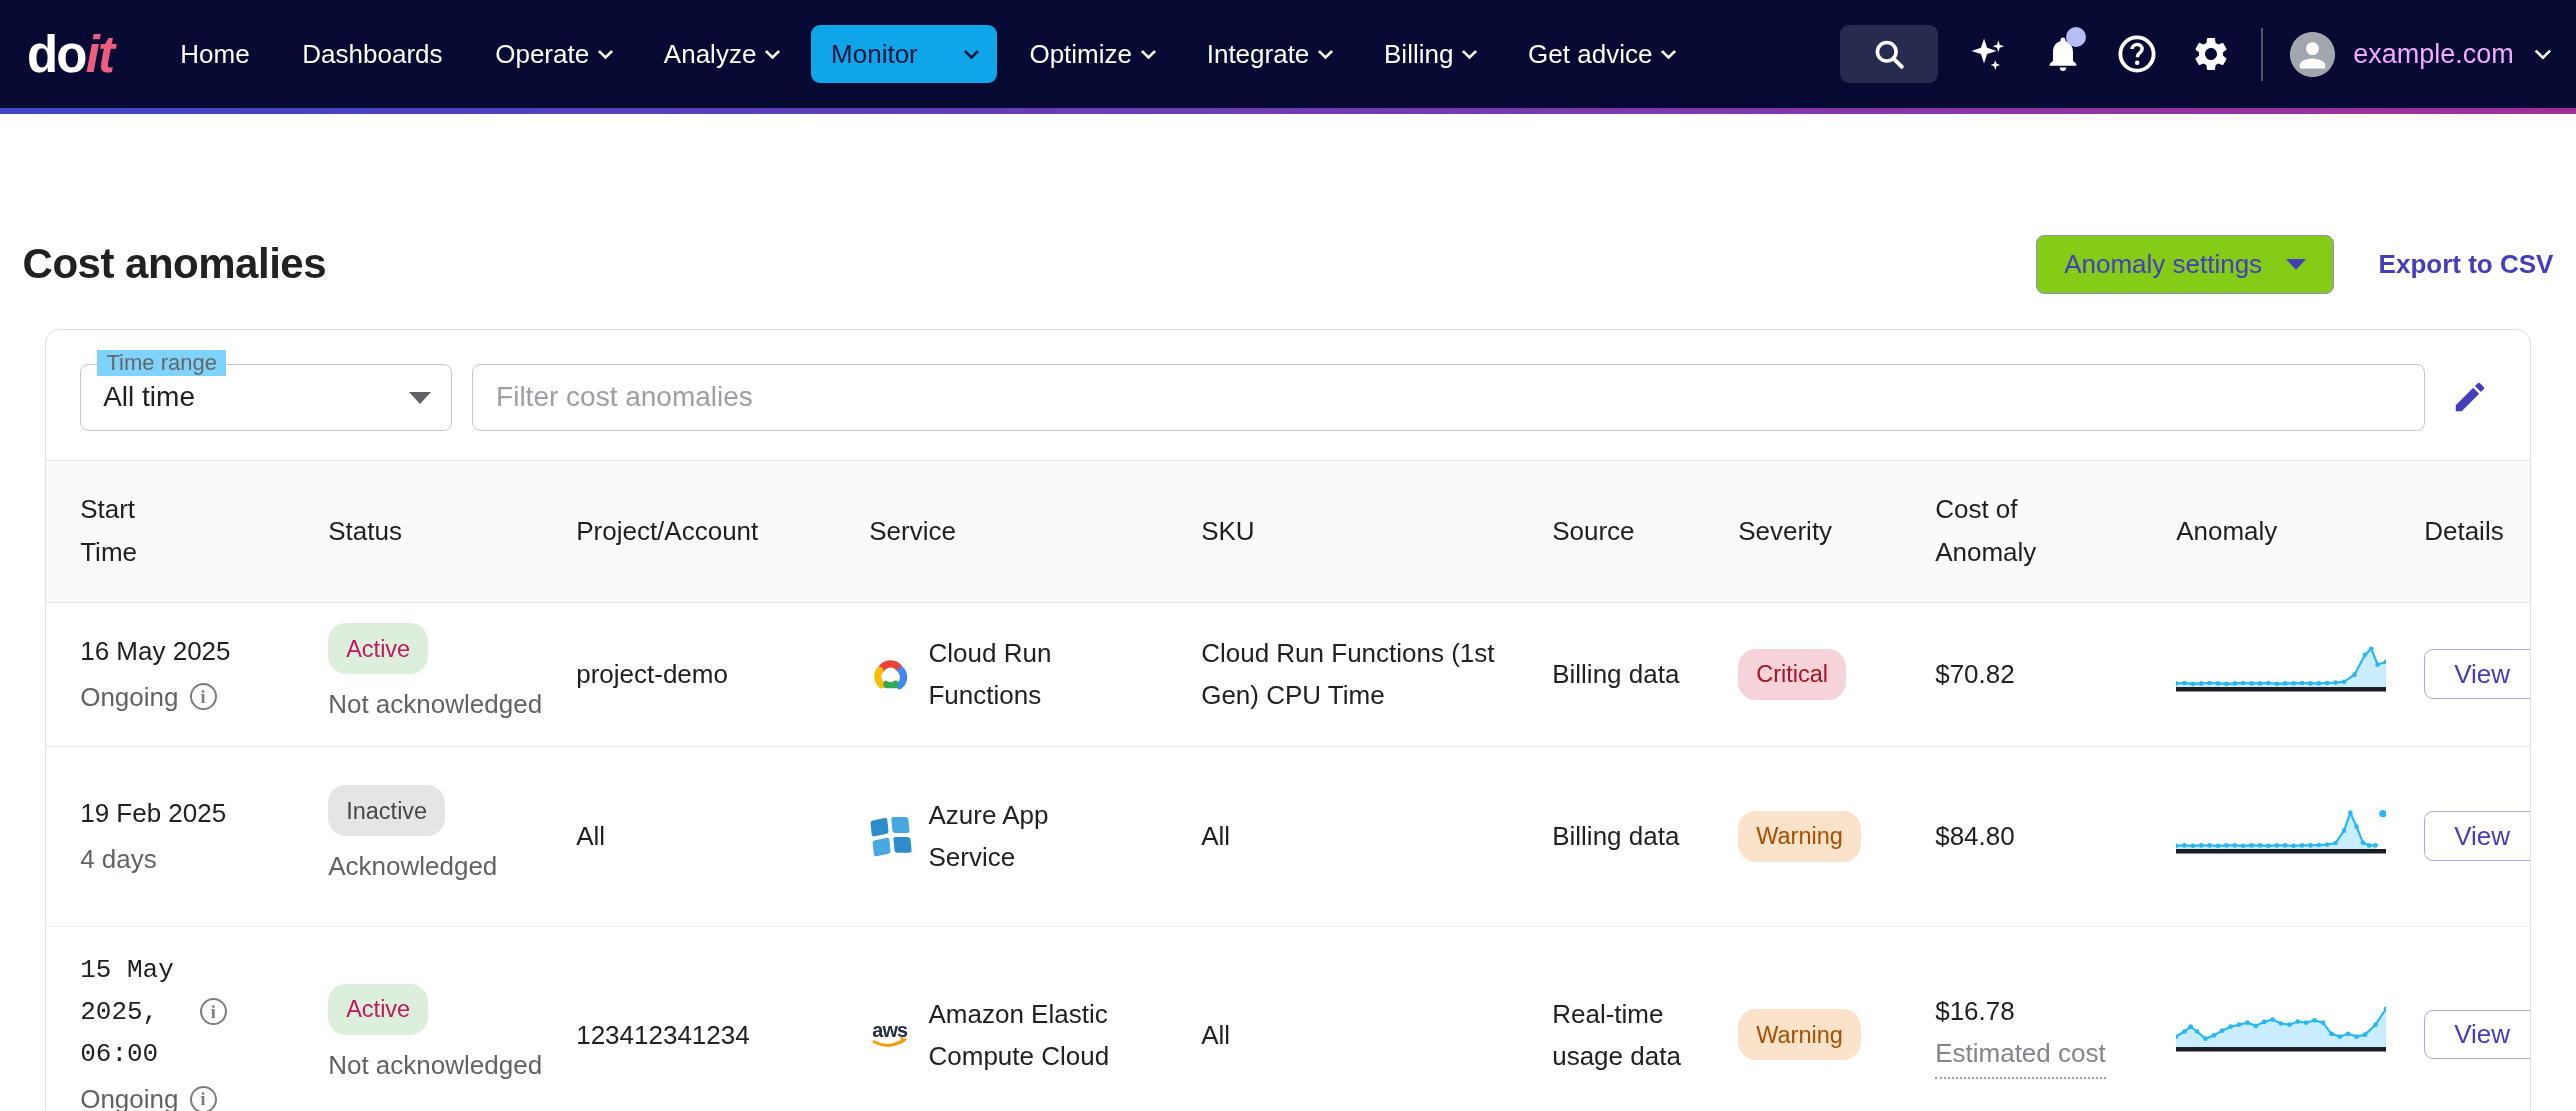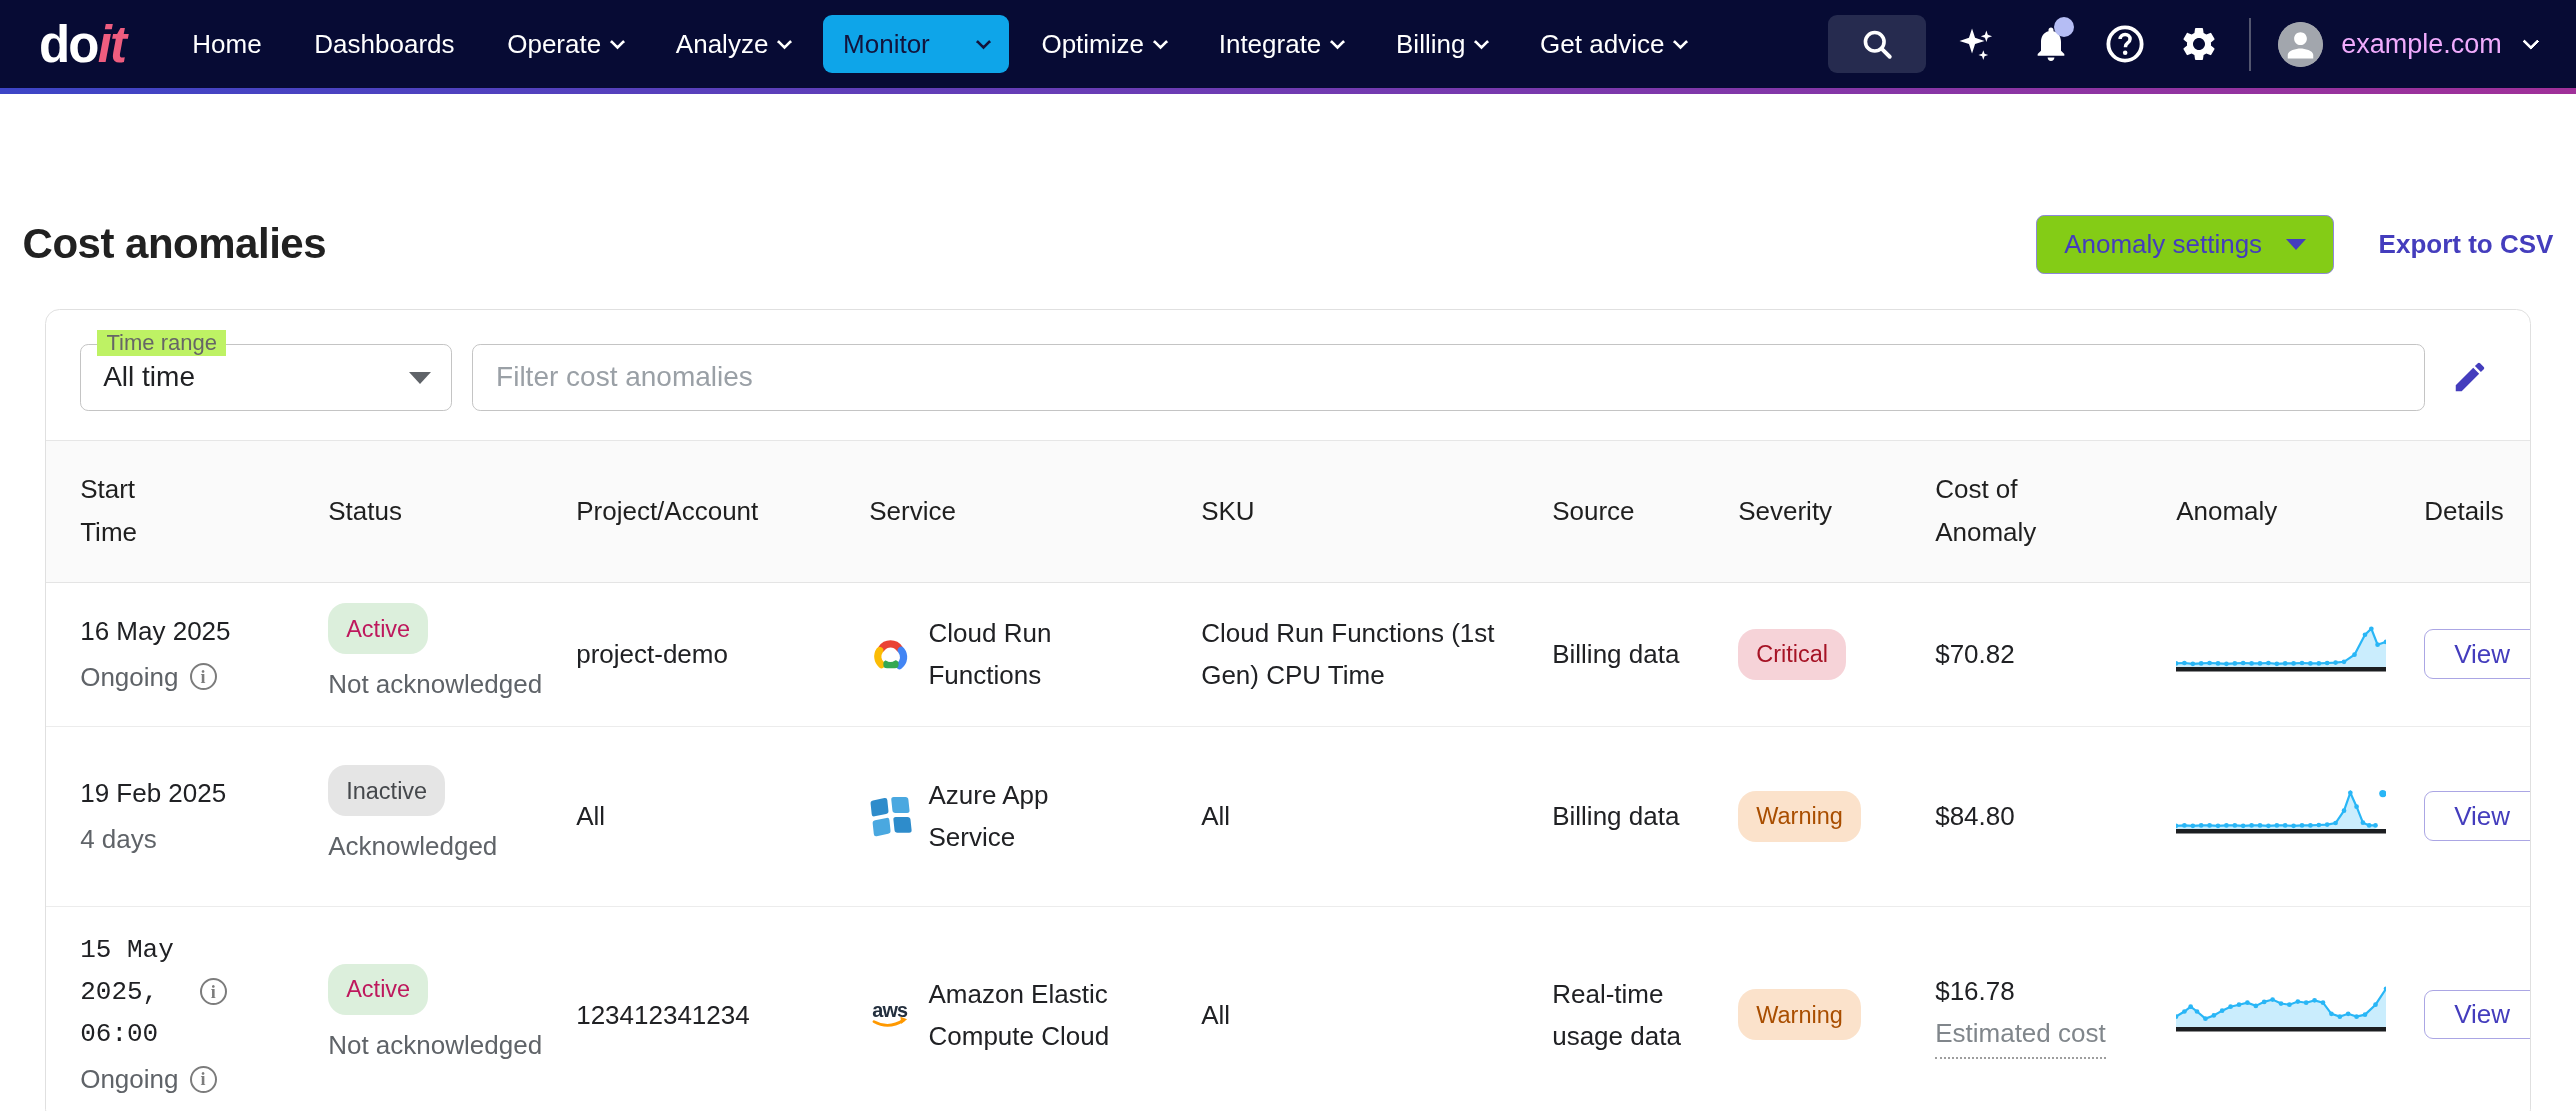--- a/index.html
+++ b/index.html
@@ -1,20 +1,20 @@
 <!DOCTYPE html>
 <html style="font-size:14.5px"><head>
 <meta charset="utf-8">
 <style>
   * { margin:0; padding:0; box-sizing:border-box; }
   html,body { width:2576px; height:1111px; overflow:hidden; background:#fff;
     font-family:"Liberation Sans", sans-serif; color:#202124; }
 
   
-  .nav { height:88px; background:#070b34; display:flex; align-items:center; padding:0 39px; }
+  .nav { height:108px; background:#070b34; display:flex; align-items:center; padding:0 27px; }
   .logo { display:flex; align-items:baseline; margin-right:47px; cursor:pointer; }
   .logo .l1 { font-size:51px; font-weight:800; color:#ffffff; letter-spacing:-1.8px; }
   .logo .l2 { font-size:51px; font-weight:800; color:#ee5d7f; letter-spacing:-1.8px; font-style:italic; }
   .nav-items { display:flex; align-items:center; gap:12.7px; }
   .nav-item { display:flex; align-items:center; gap:11px; color:#fff; font-size:26px; font-weight:500;
     padding:13.6px 20px; border-radius:9px; cursor:pointer; white-space:nowrap; }
   .nav-item.selected { background:#0ea5e9; color:#12143c;gap:48px; }
   .chev { display:inline-block; width:11px; height:11px; border-right:3.2px solid currentColor;
     border-bottom:3.2px solid currentColor; transform:rotate(45deg) translate(-1.8px,-1.8px); border-radius:0.9px; }
   .nav-right { margin-left:auto; display:flex; align-items:center; gap:27px; }
@@ -40,21 +40,21 @@
     padding:12.7px 27px; color:#443dbd; font-size:26px; font-weight:500; background:#84cc16; cursor:pointer; }
   .caret-down { width:0; height:0; border-left:10px solid transparent; border-right:10px solid transparent;
     border-top:11.8px solid #443dbd; }
   .export-link { color:#443dbd; font-size:26px; font-weight:700; cursor:pointer; white-space:nowrap; }
 
   
   .card { margin:35px 22.6px 0 22.6px; border:1.8px solid #e0e0e0; border-radius:14.5px; overflow:hidden; background:#fff; }
   .filter-bar { display:flex; align-items:center; padding:34px 34px 29px 34px; border-bottom:1.8px solid #e6e6e6; gap:20px; }
   .select { position:relative; width:389px; height:67px; border:1.8px solid #c4c4c4; border-radius:8.2px;
     display:flex; align-items:center; padding:0 22px; cursor:pointer; background:#fff; }
-  .select-label { position:absolute; top:-14.5px; left:16.3px; background:#bef264; padding:0 9px;
+  .select-label { position:absolute; top:-14.5px; left:16.3px; background:#7dd3fc; padding:0 9px;
     font-size:22px; color:#666; }
   .select-value { font-size:28px; color:#202124; }
   .select-arrow { position:absolute; right:20px; top:27px; width:0; height:0;
     border-left:11px solid transparent; border-right:11px solid transparent; border-top:12.7px solid #5f6368; }
   .filter-input { flex:0 0 1953px; height:67px; border:1.8px solid #c4c4c4; border-radius:8.2px;
     font-size:28px; padding:0 23.5px; color:#202124; outline:none; font-family:"Liberation Sans",sans-serif; }
   .filter-input::placeholder { color:#9aa0a6; }
   .pencil-btn { margin-left:auto; width:54px; height:54px; display:flex; align-items:center; justify-content:center; cursor:pointer; }
 
   

